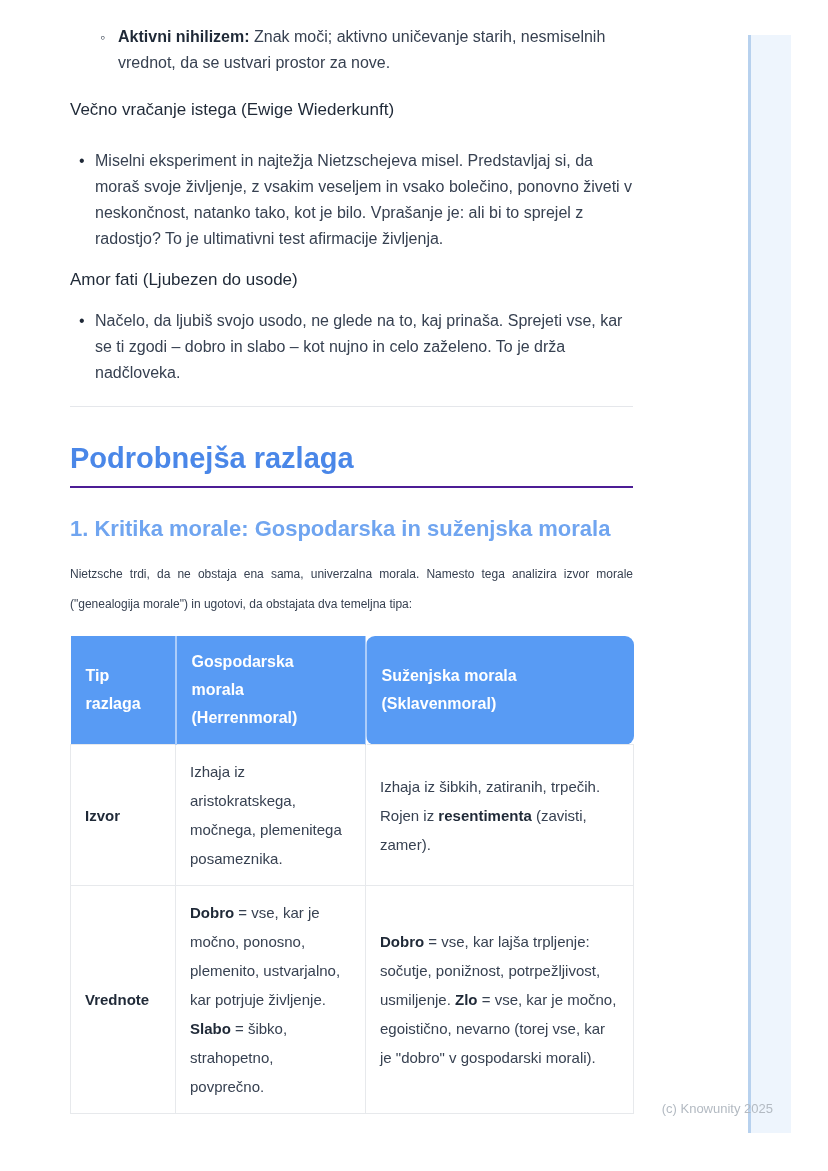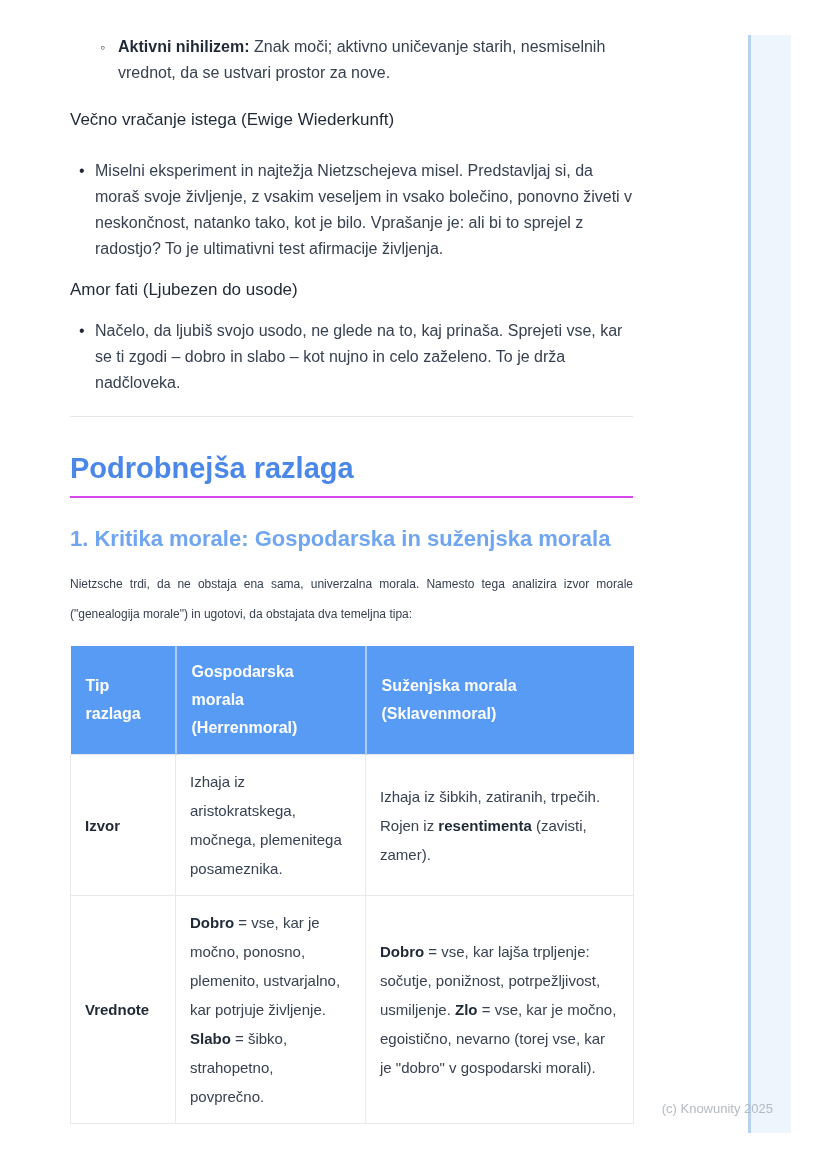--- a/index.html
+++ b/index.html
@@ -3,21 +3,21 @@
 <meta charset="utf-8">
 <style>
   * { margin:0; padding:0; box-sizing:border-box; }
   html,body { background:#ffffff; }
   body {
     width:828px; height:1171px; position:relative; overflow:hidden;
     font-family:"Liberation Sans","DejaVu Sans",sans-serif;
     color:#374151;
   }
   .page-clip { position:absolute; left:0; top:0; width:828px; height:1133px; overflow:hidden; background:#fff; }
-  .content { position:absolute; left:70px; top:0; width:563px; padding-top:34px; }
+  .content { position:absolute; left:70px; top:0; width:563px; padding-top:24px; }
 
   ul { list-style:none; }
   ul.top-list { padding-left:25px; }
   ul.top-list > li { position:relative; font-size:16px; line-height:26px; }
   ul.top-list > li::before { content:"•"; position:absolute; left:-16px; color:#1f2937; }
   ul.nested-list { padding-left:48px; }
   ul.nested-list > li { position:relative; font-size:16px; line-height:26px; }
   ul.nested-list > li::before { content:"◦"; position:absolute; left:-18px; color:#374151; font-size:14px; }
 
   .b { font-weight:700; color:#1f2937; }
@@ -25,34 +25,34 @@
   h4 { font-size:17px; line-height:24px; font-weight:400; color:#1f2937; }
   .h4-vecno { margin-top:22px; }
   .h4-amor { margin-top:16px; }
   .ul-vecno { margin-top:26px; }
   .ul-amor { margin-top:16px; }
 
   hr.divider { border:none; border-top:1px solid #e5e7eb; margin-top:20px; }
 
   h2.main-heading {
     margin-top:34px; font-size:29px; line-height:34px; font-weight:700;
-    color:#4a87e8; padding-bottom:11px; border-bottom:2px solid #d946ef;
+    color:#4a87e8; padding-bottom:11px; border-bottom:2px solid #4c1d95;
   }
   h3.sub-heading { margin-top:27px; font-size:22px; line-height:27px; font-weight:700; color:#70a5f0; }
 
   p.intro { margin-top:17px; font-size:12px; line-height:30px; text-align:justify; color:#374151; }
 
   table.morala { margin-top:17px; width:563px; border-collapse:collapse; table-layout:fixed; }
   col.c1 { width:105px; } col.c2 { width:190px; } col.c3 { width:268px; }
   table.morala th {
     background:#589bf4; color:#ffffff; font-weight:700; font-size:16px; line-height:28px;
     text-align:left; vertical-align:middle; padding:12px 15px;
     border-right:2px solid rgba(255,255,255,0.5);
   }
-  table.morala th:last-child { border-right:none; }
+  table.morala th:last-child { border-right:none;border-radius:9px; }
   table.morala td {
     border:1px solid #e7e9ec; padding:12px 14px; vertical-align:middle;
     font-size:15px; line-height:29px; color:#374151; background:#fff;
   }
   table.morala td.row-label { font-weight:700; color:#1f2937; }
   tr.r-izvor td { height:132px; }
   tr.r-vrednote td { height:201px; }
 
   .scrollbar-track {
     position:absolute; left:748px; top:35px; width:43px; height:1098px;

